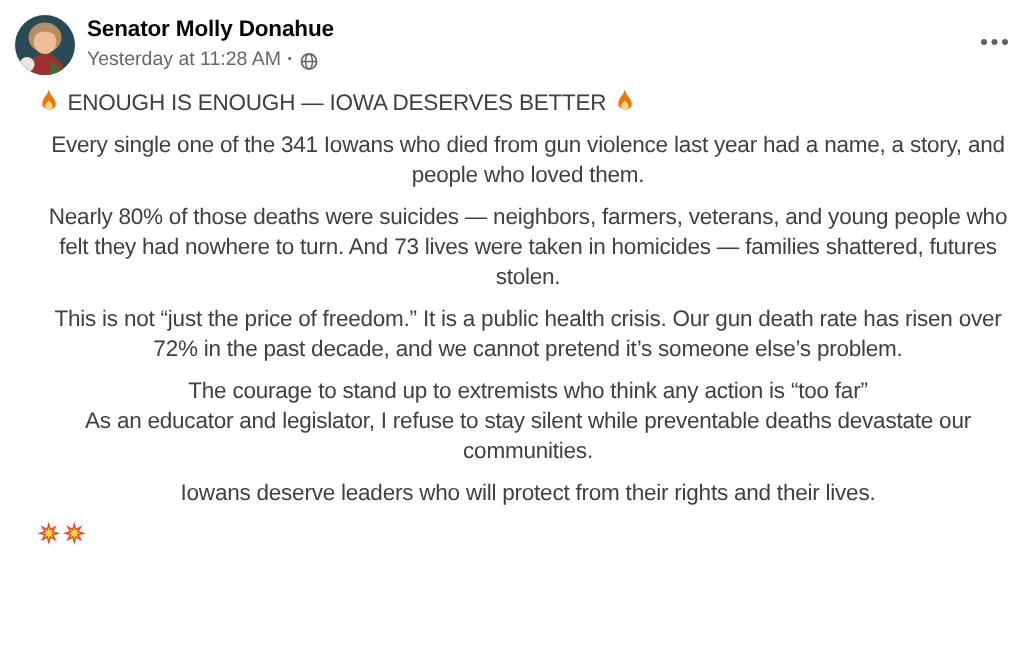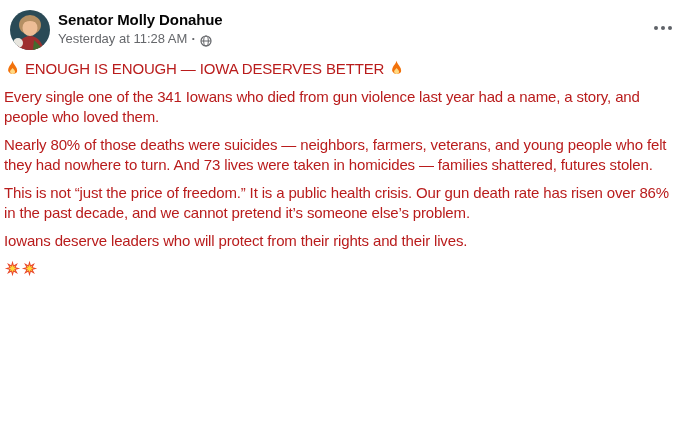--- a/index.html
+++ b/index.html
@@ -62,29 +62,30 @@
   }
   .menu-btn .dot {
     width: 4px;
     height: 4px;
     border-radius: 50%;
     background: #5f6368;
   }
 
   
   .body {
-    padding: 2px 8px 0 4px;
+    padding: 2px 8px 0 24px;
     font-size: 15px;
     line-height: 20px;
-    color: #b91c1c;
+    color: #404040;
     letter-spacing: -0.15px;
   }
   .block {
     margin: 0 0 8px 0;
     white-space: pre-wrap;
+    text-align: center;
   }
   .emoji-line { margin: 0 0 8px 0; }
   .emoji {
     display: inline-block;
     vertical-align: -3px;
   }
   .emoji svg { display: block; }
   .emoji-line .txt { margin: 0 4px; }
 </style>
 </head>
@@ -136,21 +137,23 @@
       </span><span class="txt">ENOUGH IS ENOUGH — IOWA DESERVES BETTER</span><span class="emoji">
         <svg width="17" height="17" viewBox="0 0 20 20">
           <path d="M10 1c-.5 3-2.7 4.6-4 7-1 1.9-1.4 3.6-.9 5.3A6 6 0 0 0 15.2 14c.6-2 .1-4.3-1.3-6.2C12.5 5.7 10.7 3.9 10 1z" fill="#F2720C"></path>
           <path d="M10 9.5c-1.1 1.6-2.5 2.5-2.9 4.1a3.1 3.1 0 0 0 6 .9c.3-1.8-1.7-3.3-3.1-5z" fill="#FFD983"></path>
         </svg>
       </span>
     </div>
 
     <div class="block">Every single one of the 341 Iowans who died from gun violence last year had a name, a story, and people who loved them.</div>
     <div class="block">Nearly 80% of those deaths were suicides — neighbors, farmers, veterans, and young people who felt they had nowhere to turn. And 73 lives were taken in homicides — families shattered, futures stolen.</div>
-    <div class="block">This is not “just the price of freedom.” It is a public health crisis. Our gun death rate has risen over 86% in the past decade, and we cannot pretend it’s someone else’s problem.</div>
+    <div class="block">This is not “just the price of freedom.” It is a public health crisis. Our gun death rate has risen over 72% in the past decade, and we cannot pretend it’s someone else’s problem.</div>
+    <div class="block">The courage to stand up to extremists who think any action is “too far”
+As an educator and legislator, I refuse to stay silent while preventable deaths devastate our communities.</div>
     <div class="block">Iowans deserve leaders who will protect from their rights and their lives.</div>
 
     <div class="emoji-line">
       <span class="emoji">
         <svg width="17" height="17" viewBox="0 0 20 20">
           <polygon fill="#E9452A" points="19,10 13.7,11.53 16.36,16.36 11.53,13.7 10,19 8.47,13.7 3.64,16.36 6.3,11.53 1,10 6.3,8.47 3.64,3.64 8.47,6.3 10,1 11.53,6.3 16.36,3.64 13.7,8.47"></polygon>
           <polygon fill="#FFD83B" points="15,10 12.03,10.84 13.54,13.54 10.84,12.03 10,15 9.16,12.03 6.46,13.54 7.97,10.84 5,10 7.97,9.16 6.46,6.46 9.16,7.97 10,5 10.84,7.97 13.54,6.46 12.03,9.16"></polygon>
         </svg>
       </span><span class="emoji">
         <svg width="17" height="17" viewBox="0 0 20 20">

